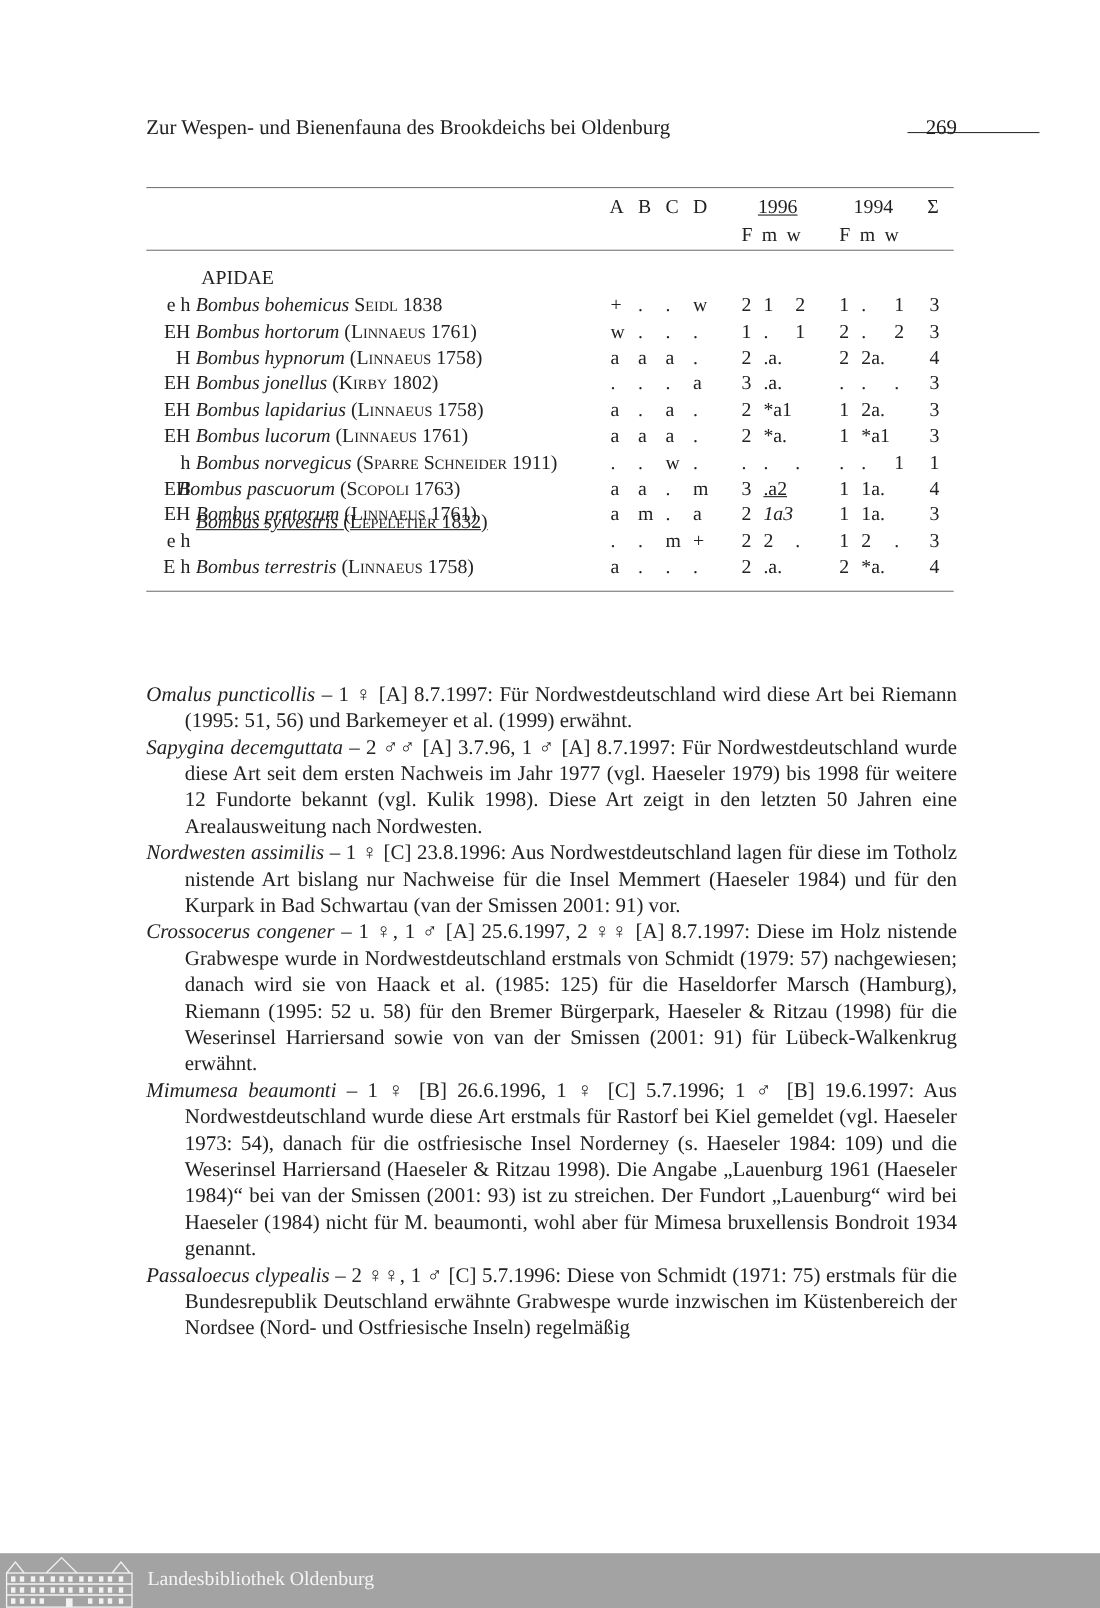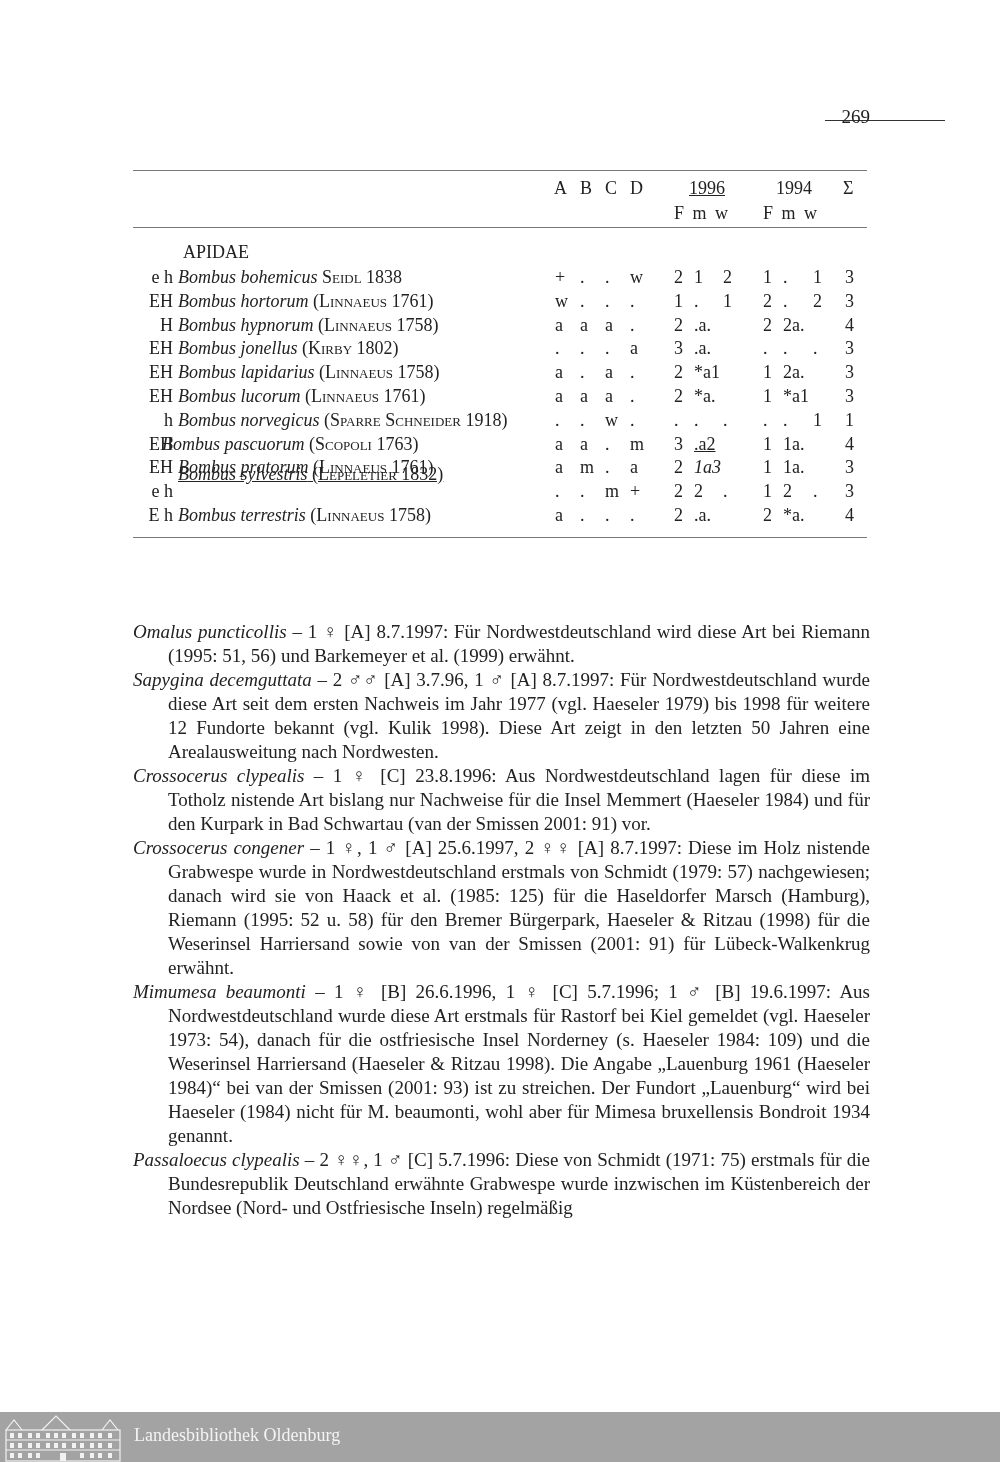--- a/index.html
+++ b/index.html
@@ -21,20 +21,21 @@
   .entry { margin:0; padding-left:35px; text-indent:-35px; text-align:justify; }
 
   .footer { position:absolute; left:0; top:1412px; width:1000px; height:50px; background:#a3a3a3; }
   .footer .logo { position:absolute; left:4px; top:2px; width:118px; height:48px; }
   .footer .label { position:absolute; left:134px; top:13px; color:#f4f4f4; font-size:18px; }
 </style>
 </head>
 <body>
 
 <div class="header">
+  <span class="title">Zur Wespen- und Bienenfauna des Brookdeichs bei Oldenburg</span>
   <span class="rule"></span>
   <span class="pageno">269</span>
 </div>
 
 <div class="table" id="species-table">
   <div class="hr" style="top:0;"></div>
   <div class="cell" style="left:421px;top:7px;">A</div>
   <div class="cell" style="left:447px;top:7px;">B</div>
   <div class="cell" style="left:472px;top:7px;">C</div>
   <div class="cell" style="left:497px;top:7px;">D</div>
@@ -142,21 +143,21 @@
         <div class="cell" style="top: 238.8px; left: 447px;">.</div>
         <div class="cell" style="top: 238.8px; left: 472px;">w</div>
         <div class="cell" style="top: 238.8px; left: 497px;">.</div>
         <div class="cell" style="top: 238.8px; left: 541px;">.</div>
         <div class="cell" style="top: 238.8px; left: 561px;">.</div>
         <div class="cell" style="top: 238.8px; left: 590px;">.</div>
         <div class="cell" style="top: 238.8px; left: 630px;">.</div>
         <div class="cell" style="top: 238.8px; left: 650px;">.</div>
         <div class="cell" style="top: 238.8px; left: 680px;">1</div>
         <div class="cell" style="top: 238.8px; left: 712px;">1</div>
-        <div class="cell" style="left: 45px; top: 238.8px;"><span class="it">Bombus norvegicus</span> <span class="sc">(Sparre Schneider 1918)</span></div>
+        <div class="cell" style="left: 45px; top: 238.8px;"><span class="it">Bombus norvegicus</span> <span class="sc">(Sparre Schneider 1911)</span></div>
       </div>
       <div>
         <div class="cell" style="top: 262.6px; left: 0px; width: 40px; text-align: right;">EH</div>
         <div class="cell" style="top: 262.6px; left: 422px;">a</div>
         <div class="cell" style="top: 262.6px; left: 447px;">a</div>
         <div class="cell" style="top: 262.6px; left: 472px;">.</div>
         <div class="cell" style="top: 262.6px; left: 497px;">m</div>
         <div class="cell" style="top: 262.6px; left: 541px;">3</div>
         <div class="cell" style="top: 262.6px; left: 561px; text-decoration: underline;">.a2</div>
         <div class="cell" style="top: 262.6px; left: 590px;"></div>
@@ -212,21 +213,21 @@
         <div class="cell" style="left: 45px; top: 334px;"><span class="it">Bombus terrestris</span> <span class="sc">(Linnaeus 1758)</span></div>
       </div>
     </div>
   <div class="hr" style="top:367px;"></div>
 </div>
 
 <div class="text">
   <div id="entries">
       <p class="entry"><span class="it">Omalus puncticollis</span><span> – 1 ♀ [A] 8.7.1997: Für Nordwestdeutschland wird diese Art bei Riemann (1995: 51, 56) und Barkemeyer et al. (1999) erwähnt.</span></p>
       <p class="entry"><span class="it">Sapygina decemguttata</span><span> – 2 ♂♂ [A] 3.7.96, 1 ♂ [A] 8.7.1997: Für Nordwestdeutschland wurde diese Art seit dem ersten Nachweis im Jahr 1977 (vgl. Haeseler 1979) bis 1998 für weitere 12 Fundorte bekannt (vgl. Kulik 1998). Diese Art zeigt in den letzten 50 Jahren eine Arealausweitung nach Nordwesten.</span></p>
-      <p class="entry"><span class="it">Crossocerus clypealis</span><span> – 1 ♀ [C] 23.8.1996: Aus Nordwestdeutschland lagen für diese im Totholz nistende Art bislang nur Nachweise für die Insel Memmert (Haeseler 1984) und für den Kurpark in Bad Schwartau (van der Smissen 2001: 91) vor.</span></p>
+      <p class="entry"><span class="it">Nordwesten assimilis</span><span> – 1 ♀ [C] 23.8.1996: Aus Nordwestdeutschland lagen für diese im Totholz nistende Art bislang nur Nachweise für die Insel Memmert (Haeseler 1984) und für den Kurpark in Bad Schwartau (van der Smissen 2001: 91) vor.</span></p>
       <p class="entry"><span class="it">Crossocerus congener</span><span> – 1 ♀, 1 ♂ [A] 25.6.1997, 2 ♀♀ [A] 8.7.1997: Diese im Holz nistende Grabwespe wurde in Nordwestdeutschland erstmals von Schmidt (1979: 57) nachgewiesen; danach wird sie von Haack et al. (1985: 125) für die Haseldorfer Marsch (Hamburg), Riemann (1995: 52 u. 58) für den Bremer Bürgerpark, Haeseler &amp; Ritzau (1998) für die Weserinsel Harriersand sowie von van der Smissen (2001: 91) für Lübeck-Walkenkrug erwähnt.</span></p>
       <p class="entry"><span class="it">Mimumesa beaumonti</span><span> – 1 ♀ [B] 26.6.1996, 1 ♀ [C] 5.7.1996; 1 ♂ [B] 19.6.1997: Aus Nordwestdeutschland wurde diese Art erstmals für Rastorf bei Kiel gemeldet (vgl. Haeseler 1973: 54), danach für die ostfriesische Insel Norderney (s. Haeseler 1984: 109) und die Weserinsel Harriersand (Haeseler &amp; Ritzau 1998). Die Angabe „Lauenburg 1961 (Haeseler 1984)“ bei van der Smissen (2001: 93) ist zu streichen. Der Fundort „Lauenburg“ wird bei Haeseler (1984) nicht für M. beaumonti, wohl aber für Mimesa bruxellensis Bondroit 1934 genannt.</span></p>
       <p class="entry"><span class="it">Passaloecus clypealis</span><span> – 2 ♀♀, 1 ♂ [C] 5.7.1996: Diese von Schmidt (1971: 75) erstmals für die Bundesrepublik Deutschland erwähnte Grabwespe wurde inzwischen im Küstenbereich der Nordsee (Nord- und Ostfriesische Inseln) regelmäßig</span></p>
     </div>
 </div>
 
 <div class="footer">
   <svg class="logo" viewBox="0 0 118 48">
     <g fill="none" stroke="#f2f2f2" stroke-width="1.2">
       <rect x="2" y="16" width="114" height="31"></rect>

